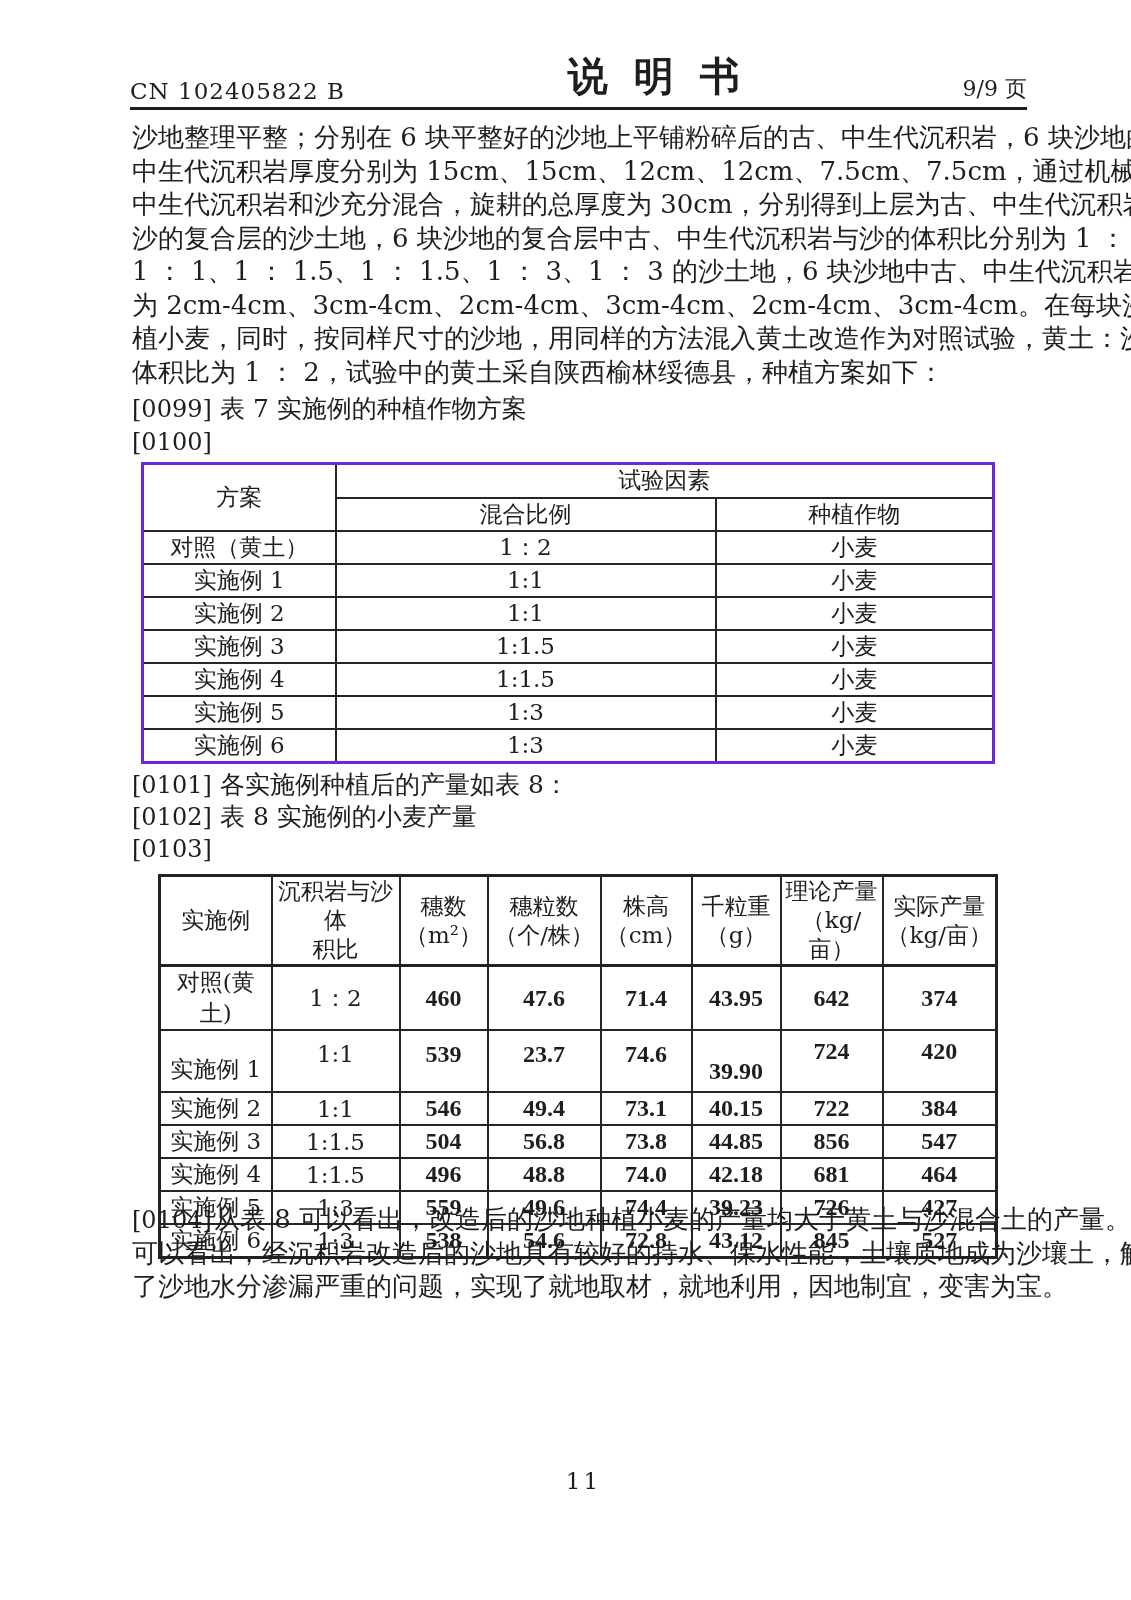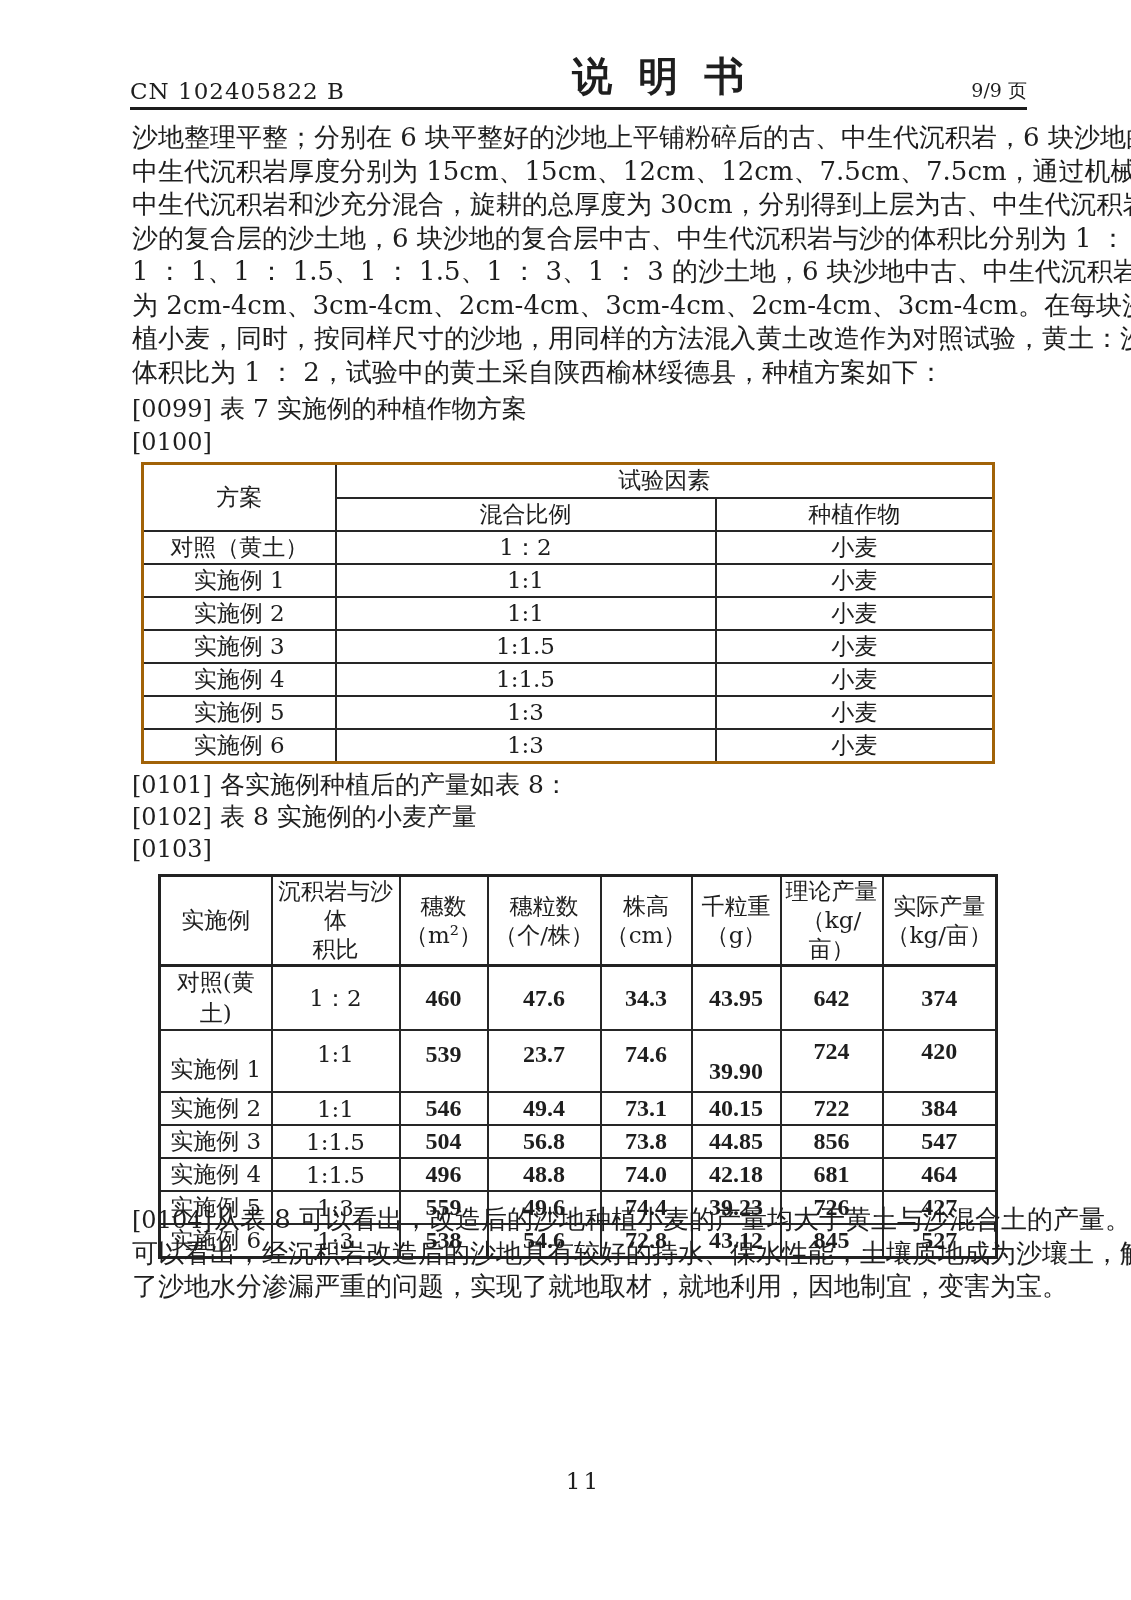--- a/index.html
+++ b/index.html
@@ -13,38 +13,38 @@
     overflow:hidden;
     padding-left:36px;
   }
   
   .header{
     position:absolute;left:130px;top:66px;width:897px;height:38px;
     display:flex;justify-content:space-between;align-items:flex-end;
   }
   .pn{font-size:23px;letter-spacing:1px;}
   .title{font-size:40px;font-weight:700;letter-spacing:26px;margin-right:-26px;}
-  .pi{font-size:19px;}
+  .pi{font-size:22px;}
   .hrule{position:absolute;left:130px;top:107px;width:897px;height:3px;background:#1d1d1d;}
   
   .para{position:absolute;left:132px;width:874px;font-size:26px;}
   .pline{height:33.5px;line-height:33.5px;white-space:nowrap;}
   .para-top{top:121px;}
   .para-bottom{top:1203px;}
   .tagline{
     position:absolute;left:132px;width:874px;height:30px;line-height:30px;
     font-size:25px;white-space:nowrap;
   }
   .tag{display:inline-block;width:88px;font-size:24px;}
   .tag4{display:inline-block;width:82px;font-size:24px;}
   
   table{border-collapse:collapse;position:absolute;table-layout:fixed;}
   td{border:2px solid #262626;text-align:center;vertical-align:middle;padding:0;overflow:hidden;}
   
-  .t7{left:141px;top:462px;border:3px solid #a16207;font-size:23px;}
+  .t7{left:141px;top:462px;border:3px solid #6d28d9;font-size:23px;}
   .t7 .h1{height:34px;}
   .t7 .h2{height:28px;margin-left:8px;}
   .t7 .dr{height:31px;}
   
   .t8{left:158px;top:874px;border:3px solid #222222;font-size:23px;}
   .t8 .h{height:68px;}
   .t8 .h td{font-weight:400;line-height:29px;border-bottom:3px solid #222222;}
   .t8 .r0{height:29px;}
   .t8 .r1{height:62px;}
   .t8 .dr{height:30px;}
@@ -194,21 +194,21 @@
       <td>
             <div>实际产量</div>
             <div>（kg/亩）</div>
           </td>
     </tr>
     <tr class="r0">
       <td class="lab">对照(黄土)</td>
       <td class="lab">1：2</td>
       <td class="num">460</td>
       <td class="num">47.6</td>
-      <td class="num">34.3</td>
+      <td class="num">71.4</td>
       <td class="num">43.95</td>
       <td class="num">642</td>
       <td class="num">374</td>
     </tr>
     <tr class="r1">
       <td class="lab down">实施例 1</td>
       <td class="lab up">1:1</td>
       <td class="num up">539</td>
       <td class="num up">23.7</td>
       <td class="num up">74.6</td>

